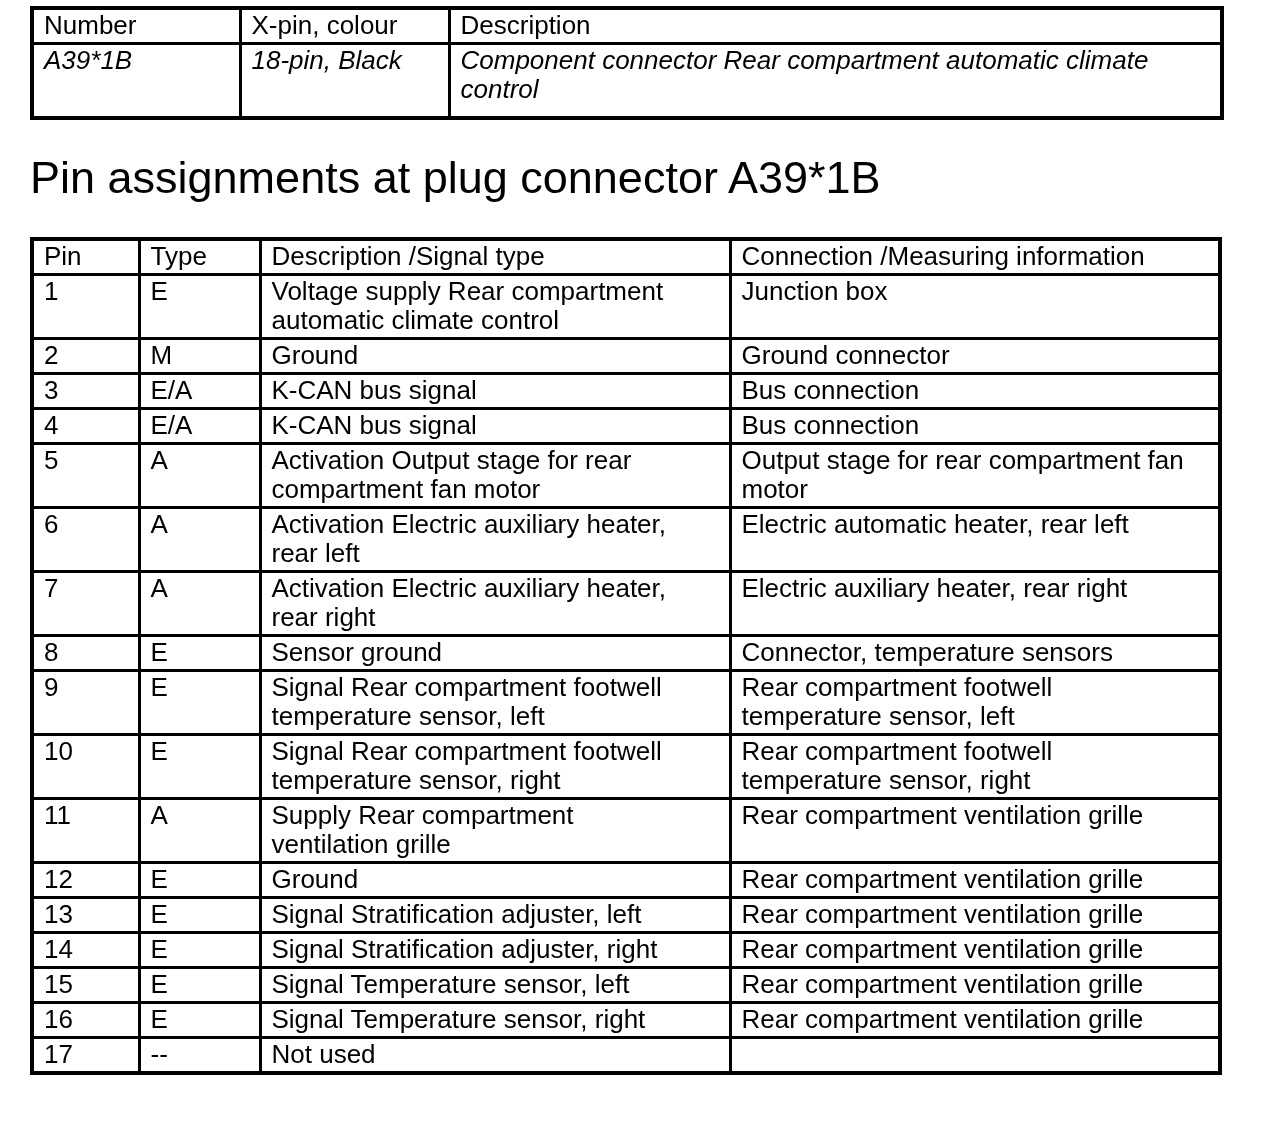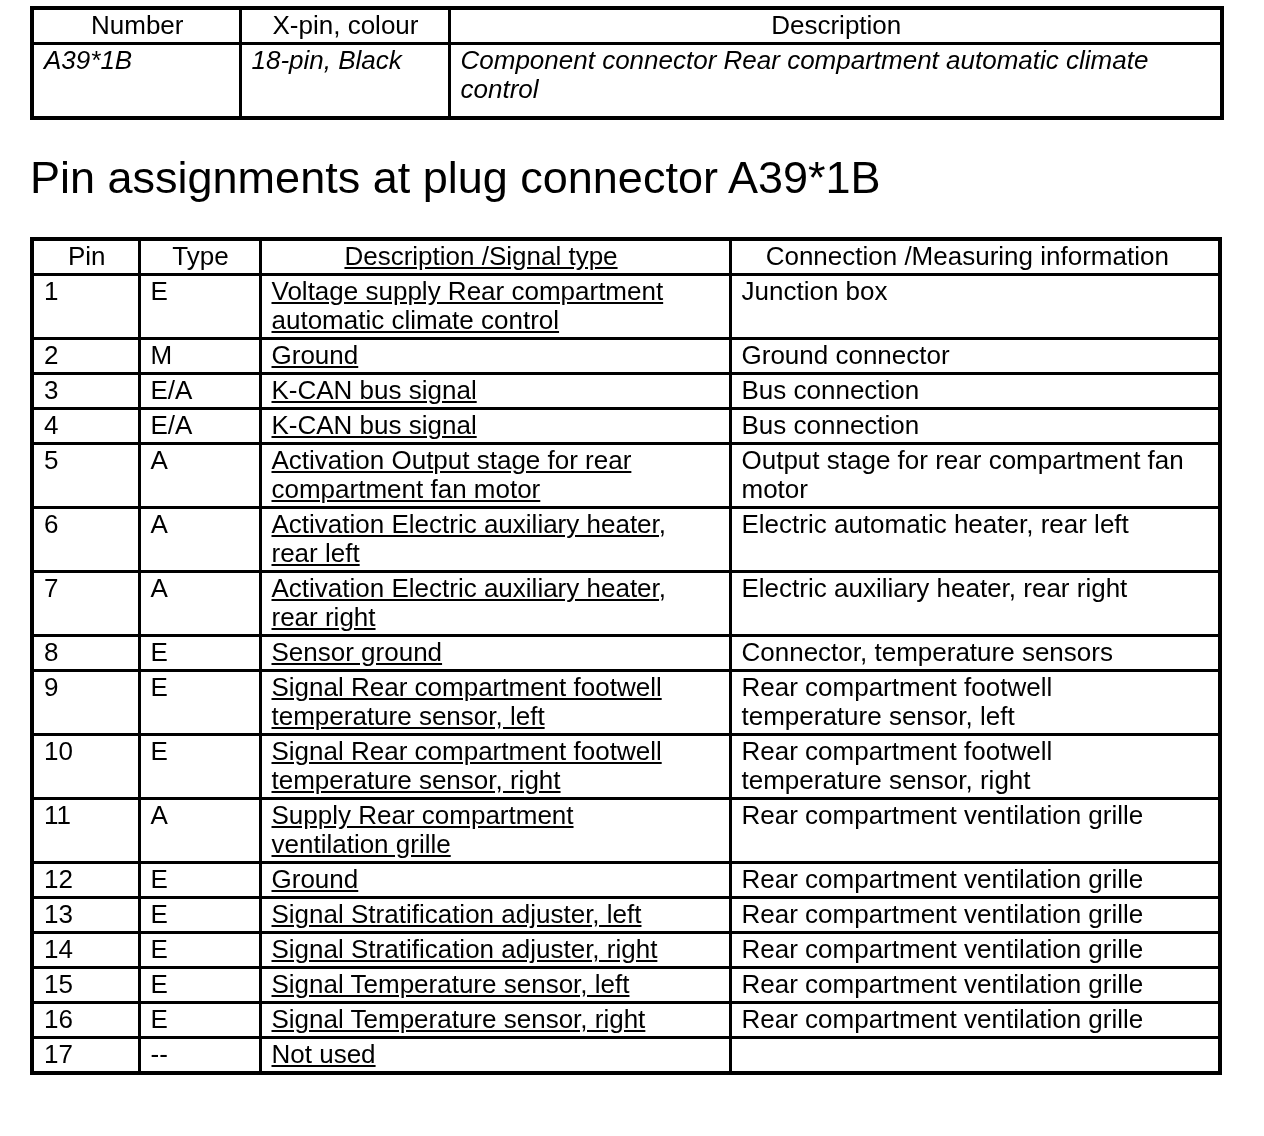--- a/index.html
+++ b/index.html
@@ -37,27 +37,27 @@
   th, td {
     border: 3px solid #000000;
     vertical-align: top;
     text-align: left;
     font-size: 26px;
     line-height: 29px;
     font-weight: 400;
     padding: 1px 8px 2px 10px;
     word-wrap: normal;
   }
-  thead th { height: 29px; text-align: center; }
+  thead th { height: 29px; }
 
   
   .t1 tbody td { padding-bottom: 12px; font-style: italic; }
 
   
-  .t2 td:nth-child(3), .t2 th:nth-child(3) { padding-right: 38px; text-decoration: underline; }
+  .t2 td:nth-child(3), .t2 th:nth-child(3) { padding-right: 38px; }
   .t2 td:nth-child(4), .t2 th:nth-child(4) { padding-right: 25px; }
 </style>
 </head>
 <body>
 
 <div class="page">
 
 
   <table class="t1">
     <colgroup>

